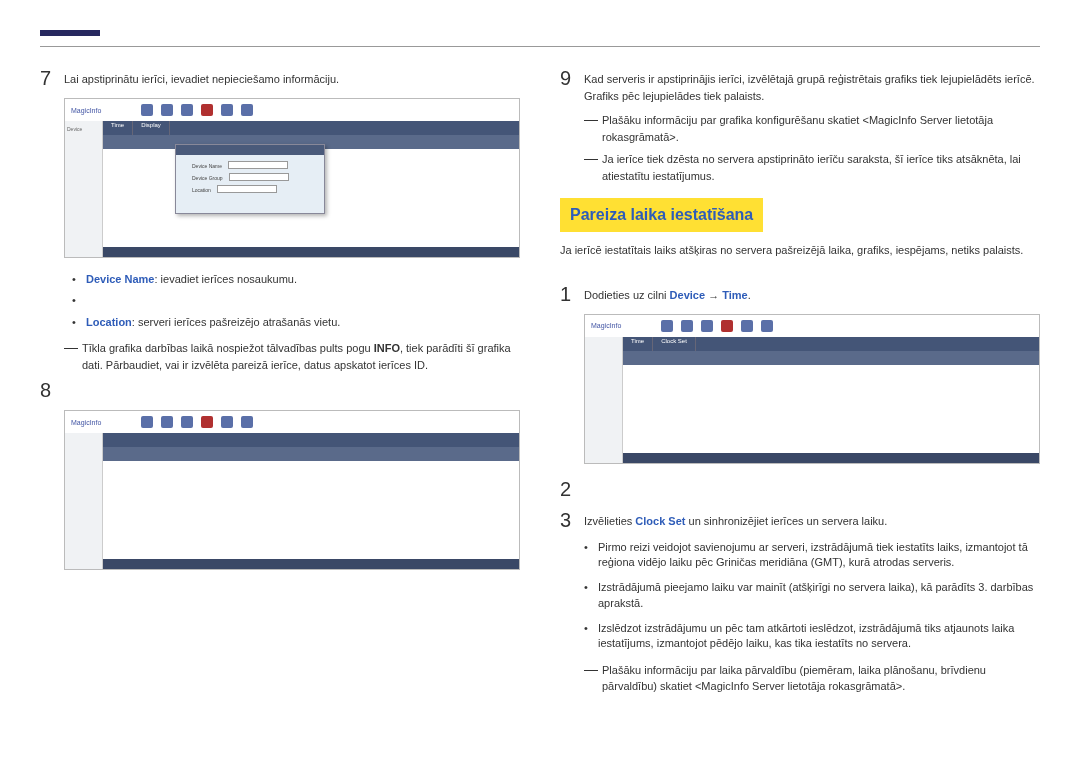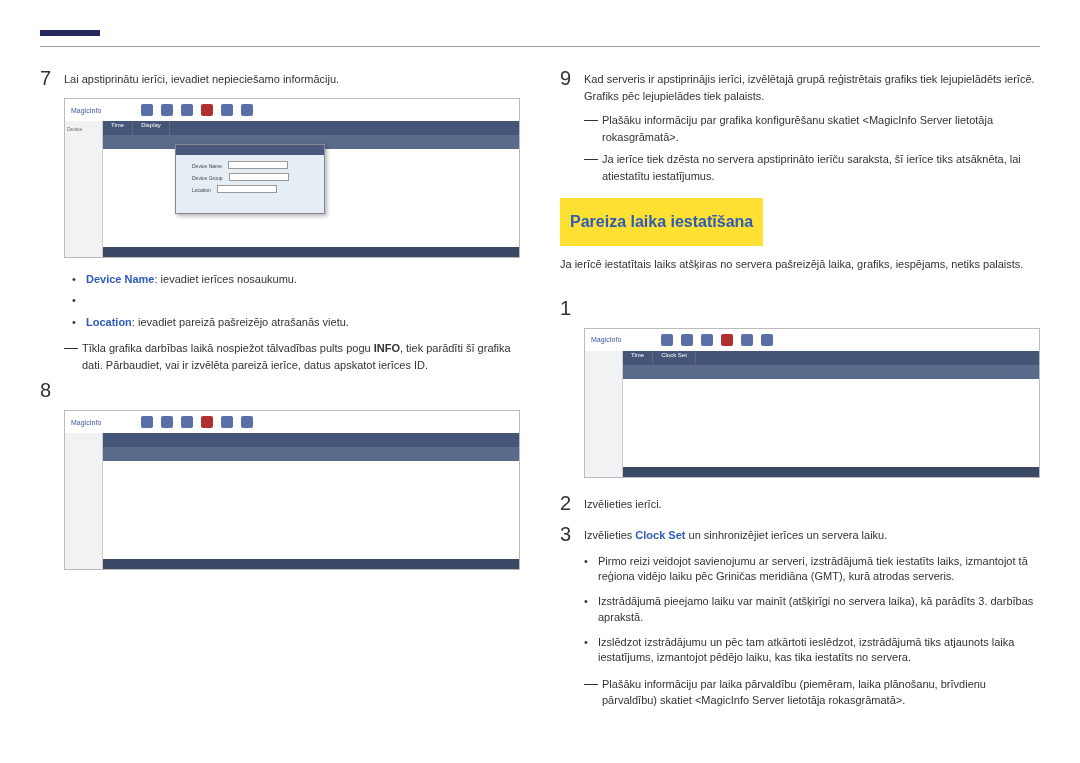--- a/index.html
+++ b/index.html
@@ -205,21 +205,21 @@
   width: 18px;
   flex-shrink: 0;
   font-size: 14px;
   line-height: 1;
 }
 .section-heading {
   background: #ffe033;
   color: #2e5cb8;
   font-size: 16px;
   font-weight: bold;
-  padding: 15px 10px;
+  padding: 8px 10px;
   display: inline-block;
   margin: 8px 0 10px 0;
 }
 .intro-text {
   line-height: 1.5;
   margin-bottom: 24px;
 }
 .sub-bullets {
   margin: 8px 0 8px 24px;
 }
@@ -287,21 +287,21 @@
     <div class="bullet-list">
       <div class="bullet-item">
         <span class="dot">•</span>
         <span><span class="bold-blue">Device Name</span><span>: ievadiet ierīces nosaukumu.</span></span>
       </div>
       <div class="bullet-item">
         <span class="dot">•</span>
       </div>
       <div class="bullet-item">
         <span class="dot">•</span>
-        <span><span class="bold-blue">Location</span><span>: ievadiet pareizā pašreizējo atrašanās vietu.</span></span>
+        <span><span class="bold-blue">Location</span><span>: serveri ierīces pašreizējo atrašanās vietu.</span></span>
       </div>
     </div>
 
     <div class="dash-item">
       <span class="dash">―</span>
       <span><span>Tīkla grafika darbības laikā nospiežot tālvadības pults pogu </span><span class="bold-black">INFO</span><span>, tiek parādīti šī grafika dati. Pārbaudiet, vai ir izvēlēta pareizā ierīce, datus apskatot ierīces ID.</span></span>
     </div>
 
     <div class="step">
       <div class="step-num">8</div>
@@ -343,20 +343,21 @@
       <span class="dash">―</span>
       <span>Ja ierīce tiek dzēsta no servera apstiprināto ierīču saraksta, šī ierīce tiks atsāknēta, lai atiestatītu iestatījumus.</span>
     </div>
 
     <div class="section-heading">Pareiza laika iestatīšana</div>
 
     <div class="intro-text">Ja ierīcē iestatītais laiks atšķiras no servera pašreizējā laika, grafiks, iespējams, netiks palaists.</div>
 
     <div class="step">
       <div class="step-num">1</div>
+      <div class="step-text"><span>Dodieties uz cilni </span><span class="bold-blue">Device</span><span> → </span><span class="bold-blue">Time</span><span>.</span></div>
     </div>
 
     <div class="screenshot screenshot-small">
       <div class="ss-header">
         <span>MagicInfo</span>
         <div class="ss-icons">
           <div class="ss-icon"></div>
           <div class="ss-icon"></div>
           <div class="ss-icon"></div>
           <div class="ss-icon active"></div>
@@ -371,21 +372,20 @@
           <div class="ss-tab">Clock Set</div>
         </div>
         <div class="ss-toolbar"></div>
         <div class="ss-content"></div>
       </div>
       <div class="ss-footer"></div>
     </div>
 
     <div class="step">
       <div class="step-num">2</div>
-      <div class="step-text">Izvēlieties ierīci.</div>
     </div>
 
     <div class="step">
       <div class="step-num">3</div>
       <div class="step-text"><span>Izvēlieties </span><span class="bold-blue">Clock Set</span><span> un sinhronizējiet ierīces un servera laiku.</span></div>
     </div>
 
     <div class="sub-bullets">
       <div class="bullet-item">
         <span class="dot">•</span>

